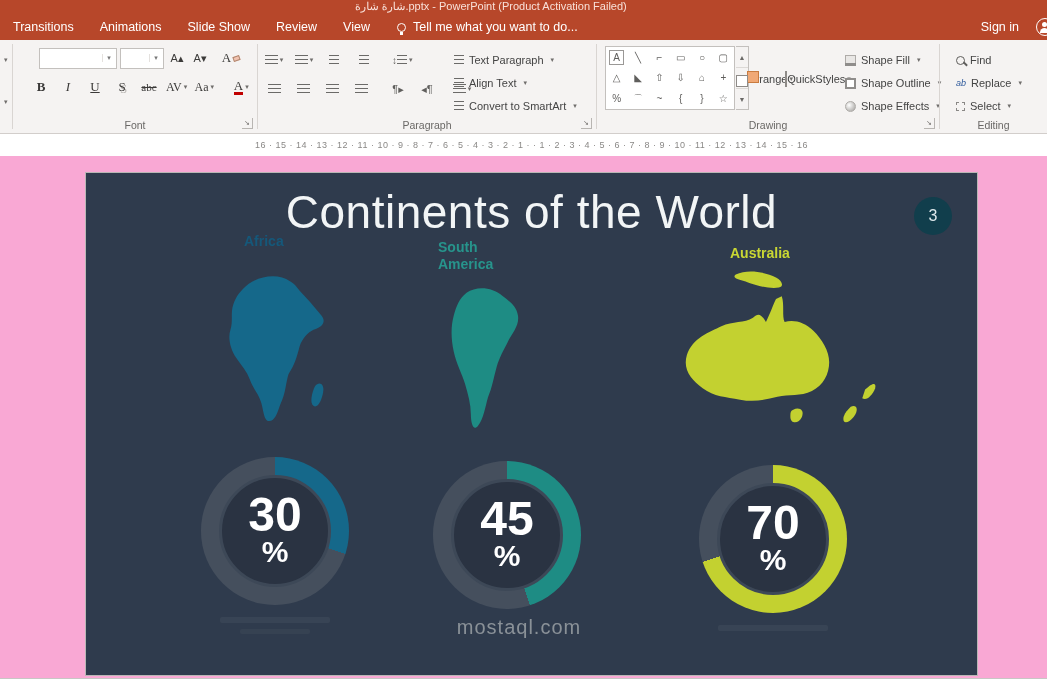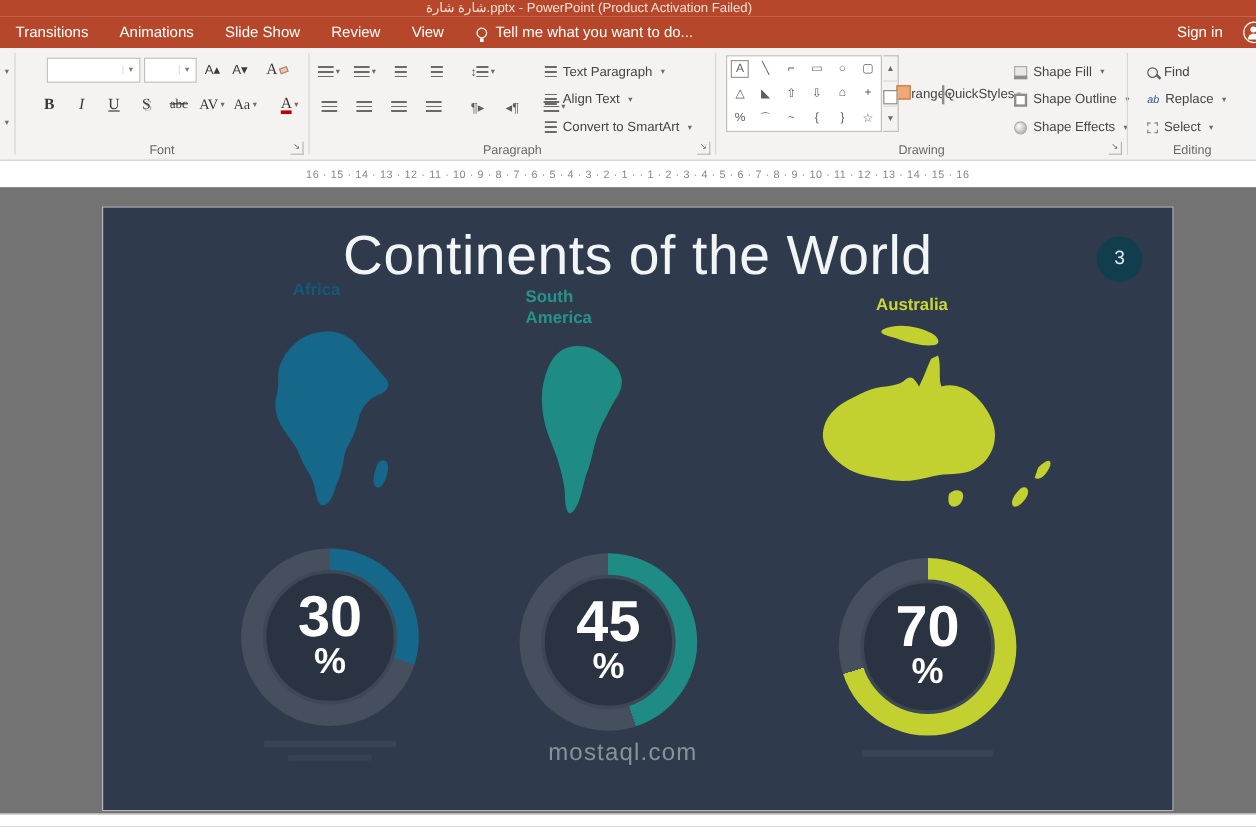--- a/index.html
+++ b/index.html
@@ -61,21 +61,21 @@
   .magnifier::after { content:""; position:absolute; width:5px; height:1.5px; background:#5f5e5c; transform:rotate(45deg); right:-4px; bottom:-1px; }
   .ab-icon { font-size:9px; font-style:italic; color:#2b579a; }
   .dash-sq { display:inline-block; width:9px; height:9px; border:1px dashed #8a8886; }
   .updown { font-size:10px; color:#5f5e5c; }
   .pilcrow { font-size:11px; color:#5f5e5c; }
 
   
   .ruler { position:absolute; top:136px; left:85px; width:893px; height:18px; line-height:18px; text-align:center; font-size:9px; letter-spacing:0.5px; color:#8a8886; white-space:nowrap; overflow:hidden; }
 
   
-  .canvas { position:absolute; top:156px; left:0; right:0; height:522px; background:#737373; }
+  .canvas { position:absolute; top:156px; left:0; right:0; height:522px; background:#f9a8d4; }
   .slide { position:absolute; left:85px; top:16px; width:893px; height:504px; background:#2f3b4d; border:1px solid #b9b7b5; overflow:hidden; }
   .slide-title { position:absolute; top:12px; left:0; width:100%; text-align:center; font-size:46px; font-weight:300; color:#f2f5f6; letter-spacing:0.5px; }
   .page-badge { position:absolute; left:828px; top:24px; width:38px; height:38px; border-radius:50%; background:#113e4c; color:#dfe9ec; font-size:16px; display:flex; align-items:center; justify-content:center; }
   .continent { position:absolute; inset:0; }
   .cont-label { position:absolute; font-size:14px; font-weight:bold; line-height:17px; }
   .cont-map { position:absolute; }
   .donut { position:absolute; width:148px; height:148px; }
   .ring { position:absolute; inset:0; border-radius:50%; background:#454f5d; }
   .hole { position:absolute; left:18px; top:18px; width:112px; height:112px; border-radius:50%; background:#2a3342; border:3px solid #3d4857; display:flex; flex-direction:column; align-items:center; justify-content:center; color:#fff; }
   .pct { font-size:48px; font-weight:bold; line-height:40px; }

